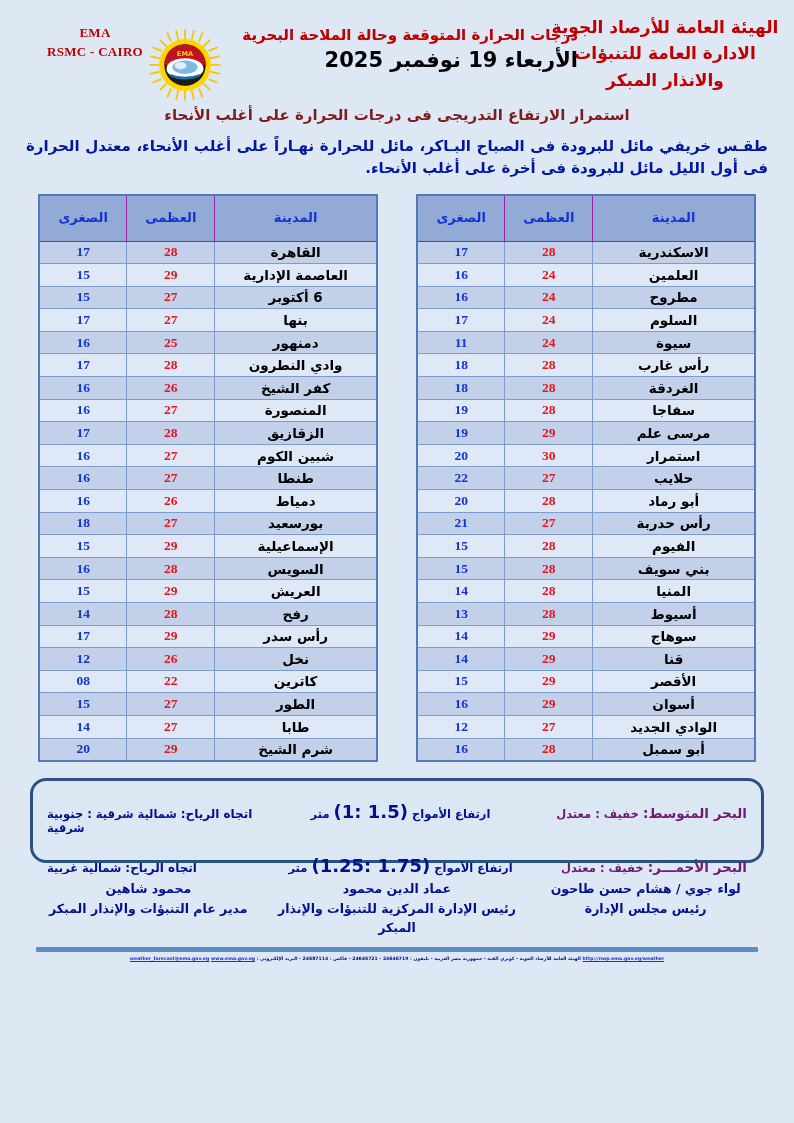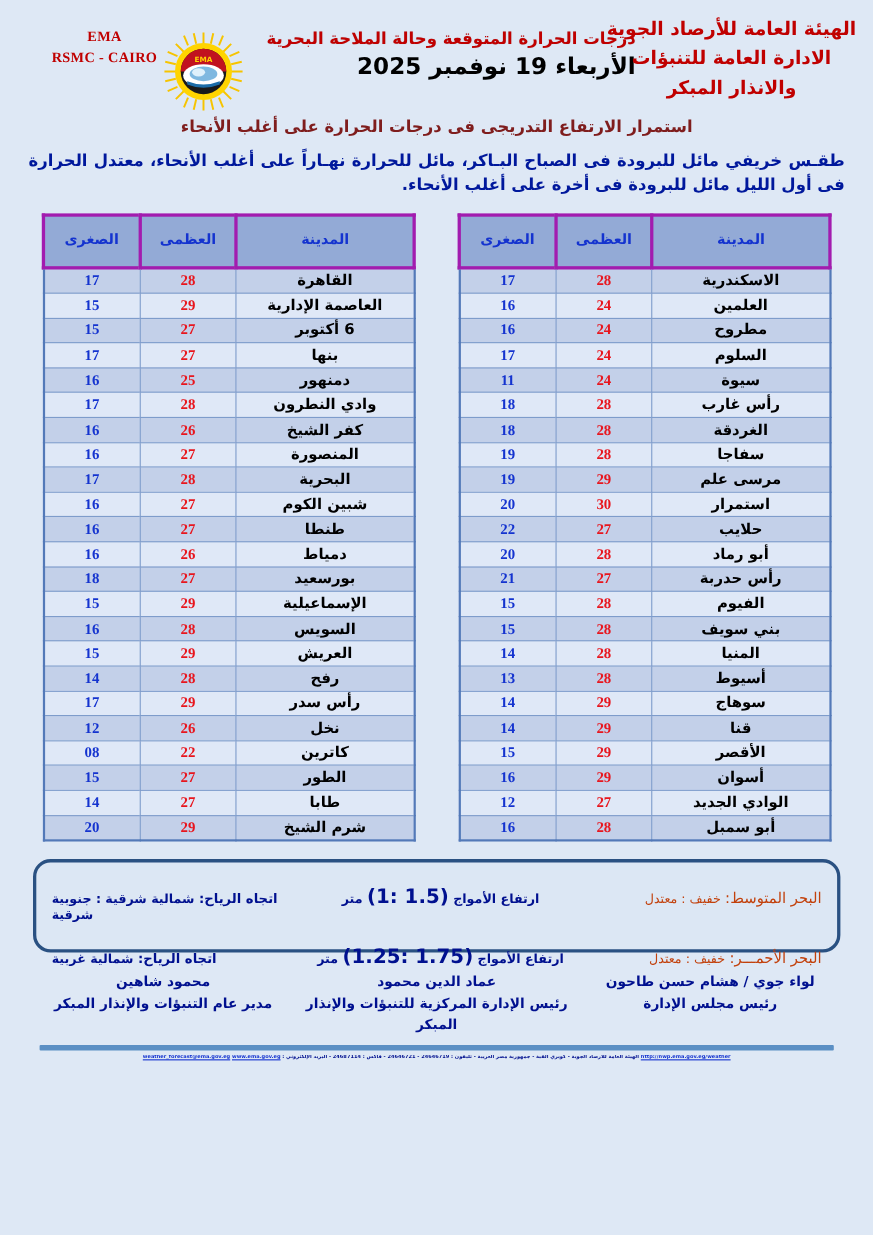--- a/index.html
+++ b/index.html
@@ -57,21 +57,21 @@
   .tbl-wrap{width:340px;}
   table.fc{
     width:100%;border-collapse:collapse;
     border:2px solid #5379b8;background:#dce6f5;
     table-layout:fixed;
   }
   table.fc th{
     background:#93aad6;color:#1433cf;
     font-size:13px;font-weight:bold;
     padding:7px 2px 8px 2px;
-    border:3px solid #a21caf;
+    border:1px solid #a21caf;
     height:30px;
   }
   table.fc td{
     border:1px solid #7e9ccb;
     text-align:center;
     height:21.6px;padding:0;
     font-size:13.5px;font-weight:bold;
     line-height:1.05;
   }
   table.fc tr.r-odd td{background:#c3d0e9;}
@@ -84,21 +84,21 @@
   col.c-min{width:26%;}
 
   
   .marine{
     margin:16px 30px 0 30px;
     border:3px solid #2a5182;border-radius:16px;
     background:#dce7f4;padding:9px 14px 14px 14px;
     height:56px;box-sizing:content-box;
   }
   .m-row{display:flex;flex-direction:row;align-items:baseline;margin-bottom:9px;}
-  .m-sea{width:33%;color:#c2410c;font-size:12.5px;font-weight:normal;white-space:nowrap;}
+  .m-sea{width:33%;color:#701a75;font-size:12.5px;font-weight:bold;white-space:nowrap;}
   .m-sea .nm{font-size:13.5px;}
   .m-sea .st{font-size:11.5px;}
   .m-wave{width:33%;text-align:center;color:#00108f;font-size:11.5px;font-weight:bold;}
   .m-wave b{font-size:18px;}
   .m-wind{width:34%;text-align:left;color:#00108f;font-size:11.5px;font-weight:bold;margin-top:17px;}
   .m-wind .lbl{font-size:12px;}
 
   
   .signs{
     margin:16px 24px 0 24px;display:flex;flex-direction:row;
@@ -237,21 +237,21 @@
               <td class="city">كفر الشيخ</td>
               <td class="tmax">26</td>
               <td class="tmin">16</td>
             </tr>
             <tr class="r-even">
               <td class="city">المنصورة</td>
               <td class="tmax">27</td>
               <td class="tmin">16</td>
             </tr>
             <tr class="r-odd">
-              <td class="city">البحرية</td>
+              <td class="city">الزقازيق</td>
               <td class="tmax">28</td>
               <td class="tmin">17</td>
             </tr>
             <tr class="r-even">
               <td class="city">شبين الكوم</td>
               <td class="tmax">27</td>
               <td class="tmin">16</td>
             </tr>
             <tr class="r-odd">
               <td class="city">طنطا</td>

